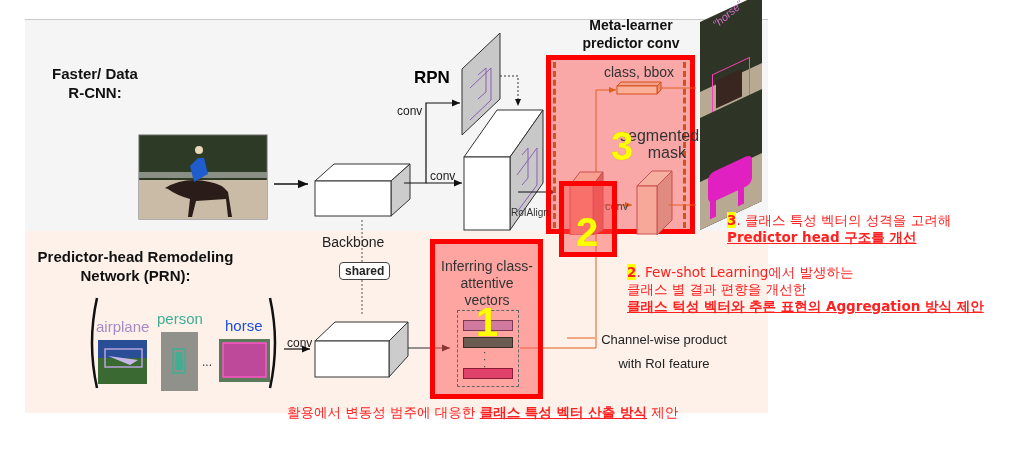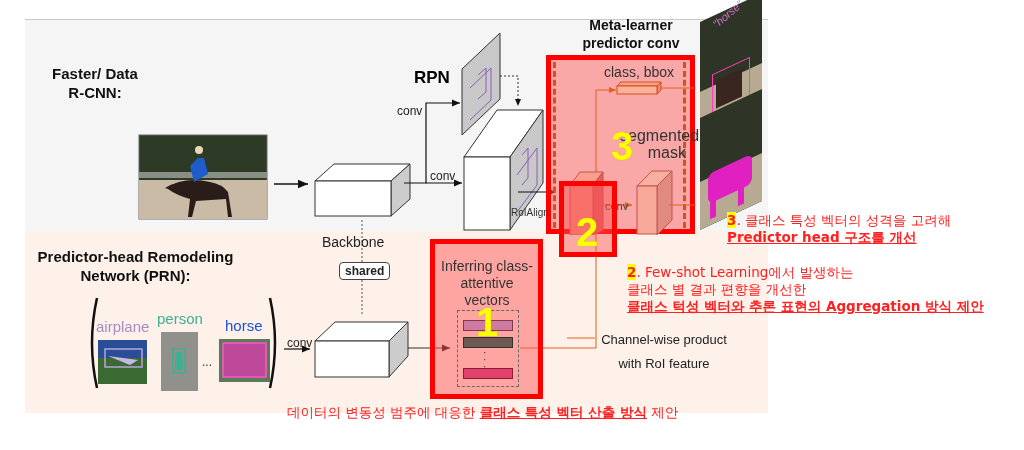--- a/index.html
+++ b/index.html
@@ -179,14 +179,14 @@
 <div class="abs note" style="left:727px;top:212px;">
   <div><span class="hl">3</span><span>. 클래스 특성 벡터의 성격을 고려해</span></div>
   <div><span class="u">Predictor head 구조를 개선</span></div>
 </div>
 <div class="abs note" style="left:627px;top:264px;">
   <div><span class="hl">2</span><span>. Few-shot Learning에서 발생하는</span></div>
   <div>클래스 별 결과 편향을 개선한</div>
   <div><span class="u">클래스 턱성 벡터와 추론 표현의 Aggregation 방식 제안</span></div>
 </div>
 <div class="abs note" style="left:287px;top:404px;">
-  <div><span>데이터의 변동성 범주에 대응한 </span><span class="u">클래스 특성 벡터 산출 방식</span><span> 제안</span></div>
+  <div><span>활용에서 변동성 범주에 대응한 </span><span class="u">클래스 특성 벡터 산출 방식</span><span> 제안</span></div>
 </div>
 
 </body></html>

